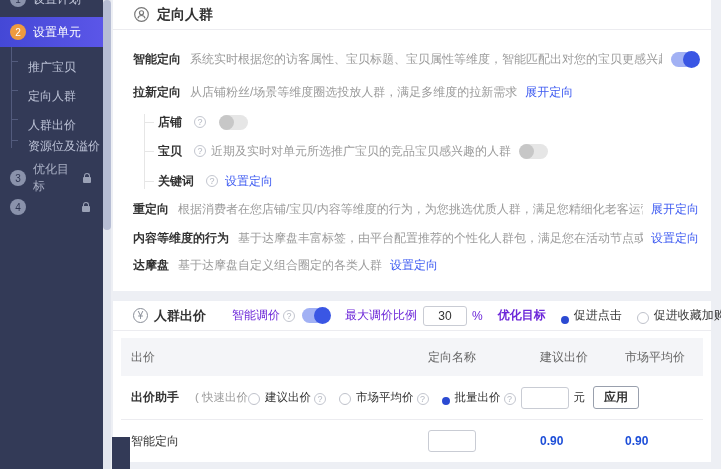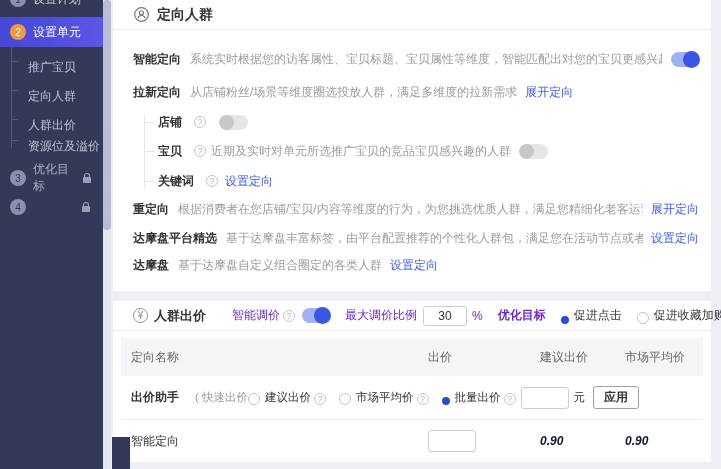--- a/index.html
+++ b/index.html
@@ -66,21 +66,21 @@
   .tbl { margin:7px 8px 0 8px; }
   .thead { display:grid; grid-template-columns:307px 112px 85px 1fr; background:#f4f5f8; height:38px; align-items:center; color:#666; font-size:12px; }
   .thead div:first-child { padding-left:10px; }
   .arow { display:flex; align-items:center; height:44px; border-bottom:1px solid #ececf0; padding-left:10px; font-size:11.5px; white-space:nowrap; }
   .arow .tlabel { font-size:12px; margin-right:16px; }
   .paren { color:#9b9b9b; }
   .bid-input { width:48px; height:22px; border:1px solid #c9ccd4; border-radius:3px; }
   .apply-btn { margin-left:8px; padding:2px 10px; border:1px solid #99a0ad; border-radius:3px; background:#fff; font-size:12px; font-weight:bold; color:#333; cursor:pointer; }
   .drow { display:grid; grid-template-columns:307px 112px 85px 1fr; height:42px; align-items:center; font-size:12px; }
   .drow div:first-child { padding-left:10px; color:#333; }
-  .bold-val { font-weight:bold; color:#0f172a;font-style:italic; }
+  .bold-val { font-weight:bold; color:#1d4ed8; }
 </style>
 </head>
 <body>
 
 <div class="sidebar">
   <div class="step step1">
     <span class="badge">1</span>
     <span class="label">设置计划</span>
   </div>
   <div class="step step2">
@@ -165,21 +165,21 @@
           <span class="help">?</span>
           <span class="tlink" style="margin-left:2px">设置定向</span>
         </div>
       </div>
       <div class="trow mb13">
         <span class="tlabel">重定向</span>
         <span class="tdesc">根据消费者在您店铺/宝贝/内容等维度的行为，为您挑选优质人群，满足您精细化老客运营的需求</span>
         <span class="tlink">展开定向</span>
       </div>
       <div class="trow mb11">
-        <span class="tlabel">达摩盘平台精选</span>
+        <span class="tlabel">内容等维度的行为</span>
         <span class="tdesc">基于达摩盘丰富标签，由平台配置推荐的个性化人群包，满足您在活动节点或者行业上的圈人需求</span>
         <span class="tlink">设置定向</span>
       </div>
       <div class="trow">
         <span class="tlabel">达摩盘</span>
         <span class="tdesc">基于达摩盘自定义组合圈定的各类人群</span>
         <span class="tlink">设置定向</span>
       </div>
     </div>
   </div>
@@ -206,22 +206,22 @@
       </span>
       <span class="goal">
         <span class="radio un"></span>
         <span>促进收藏加购</span>
       </span>
 
     </div>
 
     <div class="tbl">
       <div class="thead">
+        <div>出价</div>
         <div>定向名称</div>
-        <div>出价</div>
         <div>建议出价</div>
         <div>市场平均价</div>
       </div>
 
       <div class="arow">
         <span class="tlabel">出价助手</span>
         <span class="paren">( 快速出价</span>
         <span class="goal" style="margin-left:0">
           <span class="radio un"></span>
           <span>建议出价</span>

